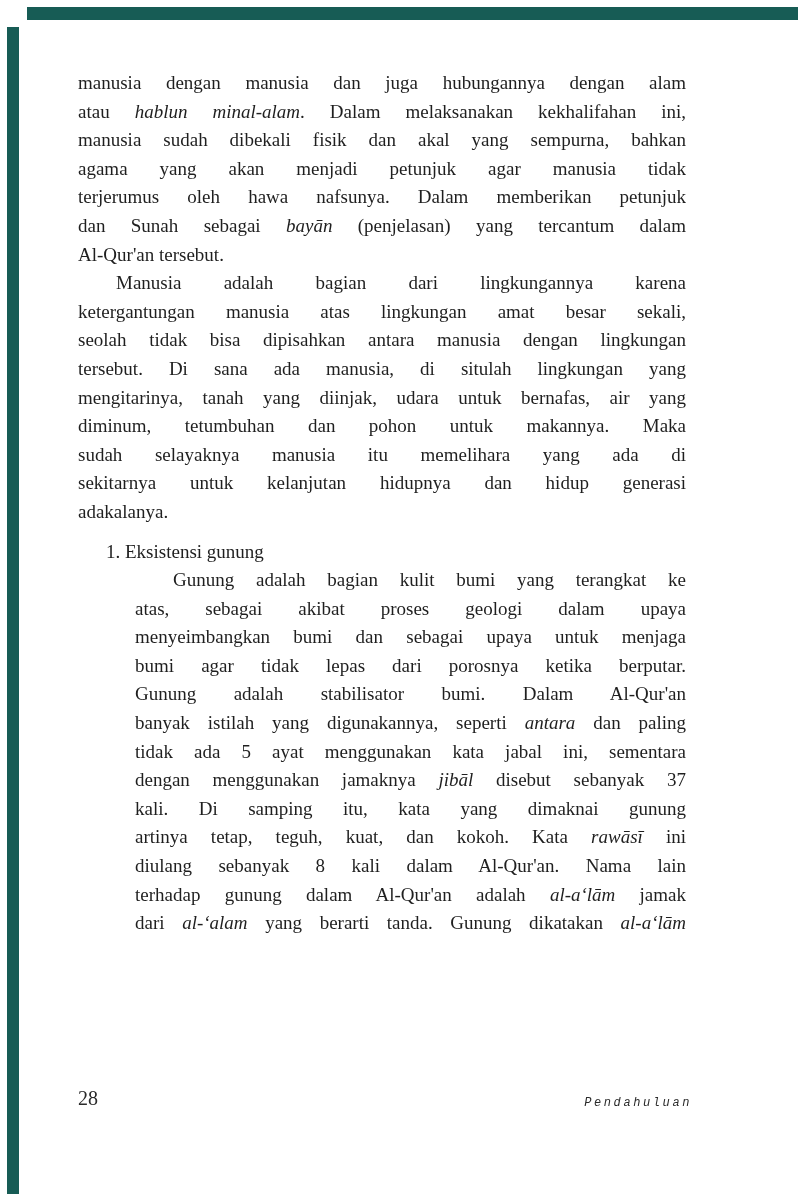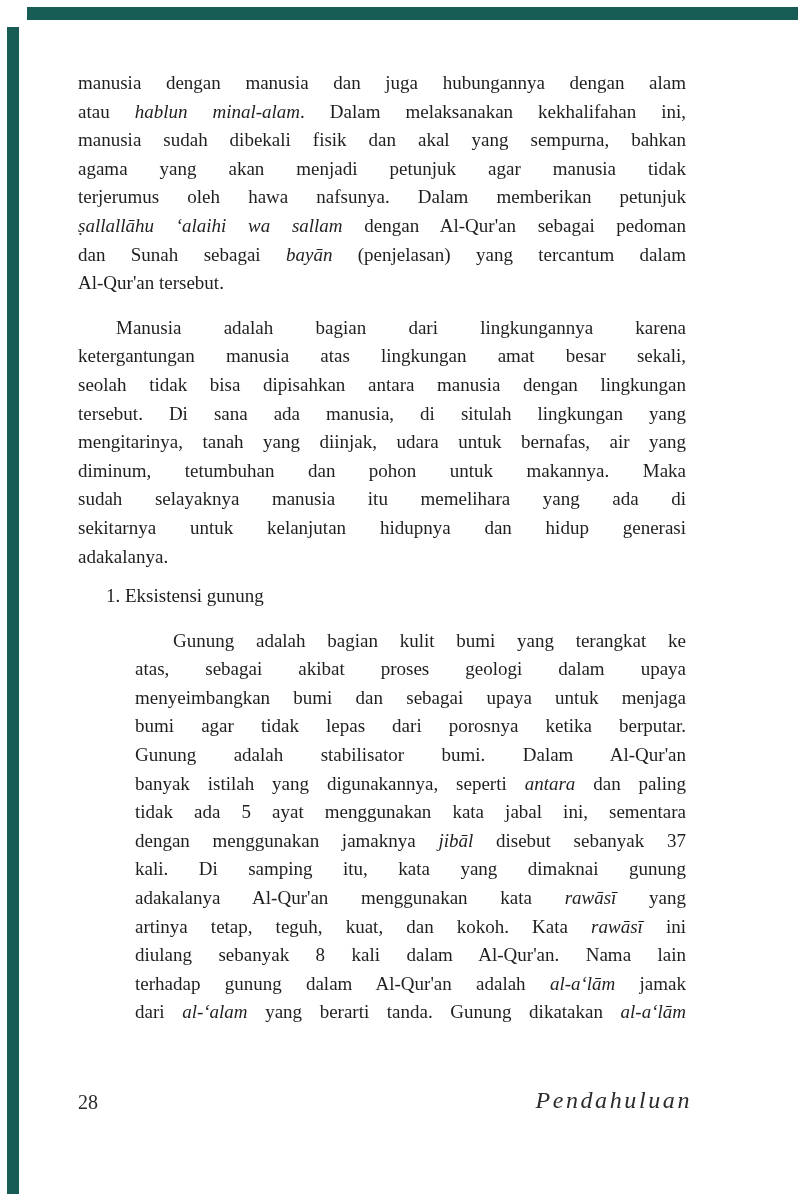--- a/index.html
+++ b/index.html
@@ -32,21 +32,21 @@
     font-size: 19px;
     line-height: 28.6px;
     text-rendering: optimizeLegibility;
   }
   .block { margin: 0; }
   .line { white-space: normal; }
   .line.j {
     text-align: justify;
     text-align-last: justify;
   }
-  .indent-first .line:first-child { text-indent: 38px; margin-top: 16px; }
+  .indent-first .line:first-child { text-indent: 38px; }
   .list-heading {
     margin-top: 11px;
     margin-left: 28px;
   }
   .sub { margin-left: 57px; }
   .it { font-style: italic; }
   
   .footer {
     position: absolute;
     left: 78px;
@@ -55,39 +55,39 @@
     display: flex;
     justify-content: space-between;
     align-items: flex-end;
   }
   .page-number {
     font-size: 20px;
     color: #2a2a2a;
   }
   .running-title {
     font-style: italic;
-    font-size: 24px;
+    font-size: 12px;
     letter-spacing: 2.6px;
     color: #2a2a2a;
+    font-family: Liberation Mono, monospace;
   }
 </style>
 </head>
 <body>
 
 <div class="border-top" style="background: rgb(23, 92, 85);"></div>
 <div class="border-left" style="background: rgb(23, 92, 85);"></div>
 
 <main class="text-block">
     <div class="block para">
       <div class="line j"><span>manusia dengan manusia dan juga hubungannya dengan alam</span></div>
       <div class="line j"><span>atau </span><span class="it">hablun minal-alam</span><span>. Dalam melaksanakan kekhalifahan ini,</span></div>
       <div class="line j"><span>manusia sudah dibekali fisik dan akal yang sempurna, bahkan</span></div>
       <div class="line j"><span>agama yang akan menjadi petunjuk agar manusia tidak</span></div>
       <div class="line j"><span>terjerumus oleh hawa nafsunya. Dalam memberikan petunjuk</span></div>
-      <div class="line j"><span class="it">ṣallallāhu ‘alaihi wa sallam</span><span> dengan Al-Qur'an sebagai pedoman</span></div>
       <div class="line j"><span>dan Sunah sebagai </span><span class="it">bayān</span><span> (penjelasan) yang tercantum dalam</span></div>
       <div class="line"><span>Al-Qur'an tersebut.</span></div>
     </div>
     <div class="block para indent-first">
       <div class="line j"><span>Manusia adalah bagian dari lingkungannya karena</span></div>
       <div class="line j"><span>ketergantungan manusia atas lingkungan amat besar sekali,</span></div>
       <div class="line j"><span>seolah tidak bisa dipisahkan antara manusia dengan lingkungan</span></div>
       <div class="line j"><span>tersebut. Di sana ada manusia, di situlah lingkungan yang</span></div>
       <div class="line j"><span>mengitarinya, tanah yang diinjak, udara untuk bernafas, air yang</span></div>
       <div class="line j"><span>diminum, tetumbuhan dan pohon untuk makannya. Maka</span></div>
@@ -101,21 +101,20 @@
     <div class="block para sub indent-first">
       <div class="line j"><span>Gunung adalah bagian kulit bumi yang terangkat ke</span></div>
       <div class="line j"><span>atas, sebagai akibat proses geologi dalam upaya</span></div>
       <div class="line j"><span>menyeimbangkan bumi dan sebagai upaya untuk menjaga</span></div>
       <div class="line j"><span>bumi agar tidak lepas dari porosnya ketika berputar.</span></div>
       <div class="line j"><span>Gunung adalah stabilisator bumi. Dalam Al-Qur'an</span></div>
       <div class="line j"><span>banyak istilah yang digunakannya, seperti </span><span class="it">antara</span><span> dan paling</span></div>
       <div class="line j"><span>tidak ada 5 ayat menggunakan kata jabal ini, sementara</span></div>
       <div class="line j"><span>dengan menggunakan jamaknya </span><span class="it">jibāl</span><span> disebut sebanyak 37</span></div>
       <div class="line j"><span>kali. Di samping itu, kata yang dimaknai gunung</span></div>
-      <div class="line j"><span>adakalanya Al-Qur'an menggunakan kata </span><span class="it">rawāsī</span><span> yang</span></div>
       <div class="line j"><span>artinya tetap, teguh, kuat, dan kokoh. Kata </span><span class="it">rawāsī</span><span> ini</span></div>
       <div class="line j"><span>diulang sebanyak 8 kali dalam Al-Qur'an. Nama lain</span></div>
       <div class="line j"><span>terhadap gunung dalam Al-Qur'an adalah </span><span class="it">al-a‘lām</span><span> jamak</span></div>
       <div class="line j"><span>dari </span><span class="it">al-‘alam</span><span> yang berarti tanda. Gunung dikatakan </span><span class="it">al-a‘lām</span></div>
     </div>
   </main>
 
 <div class="footer">
   <span class="page-number">28</span>
   <span class="running-title">Pendahuluan</span>

